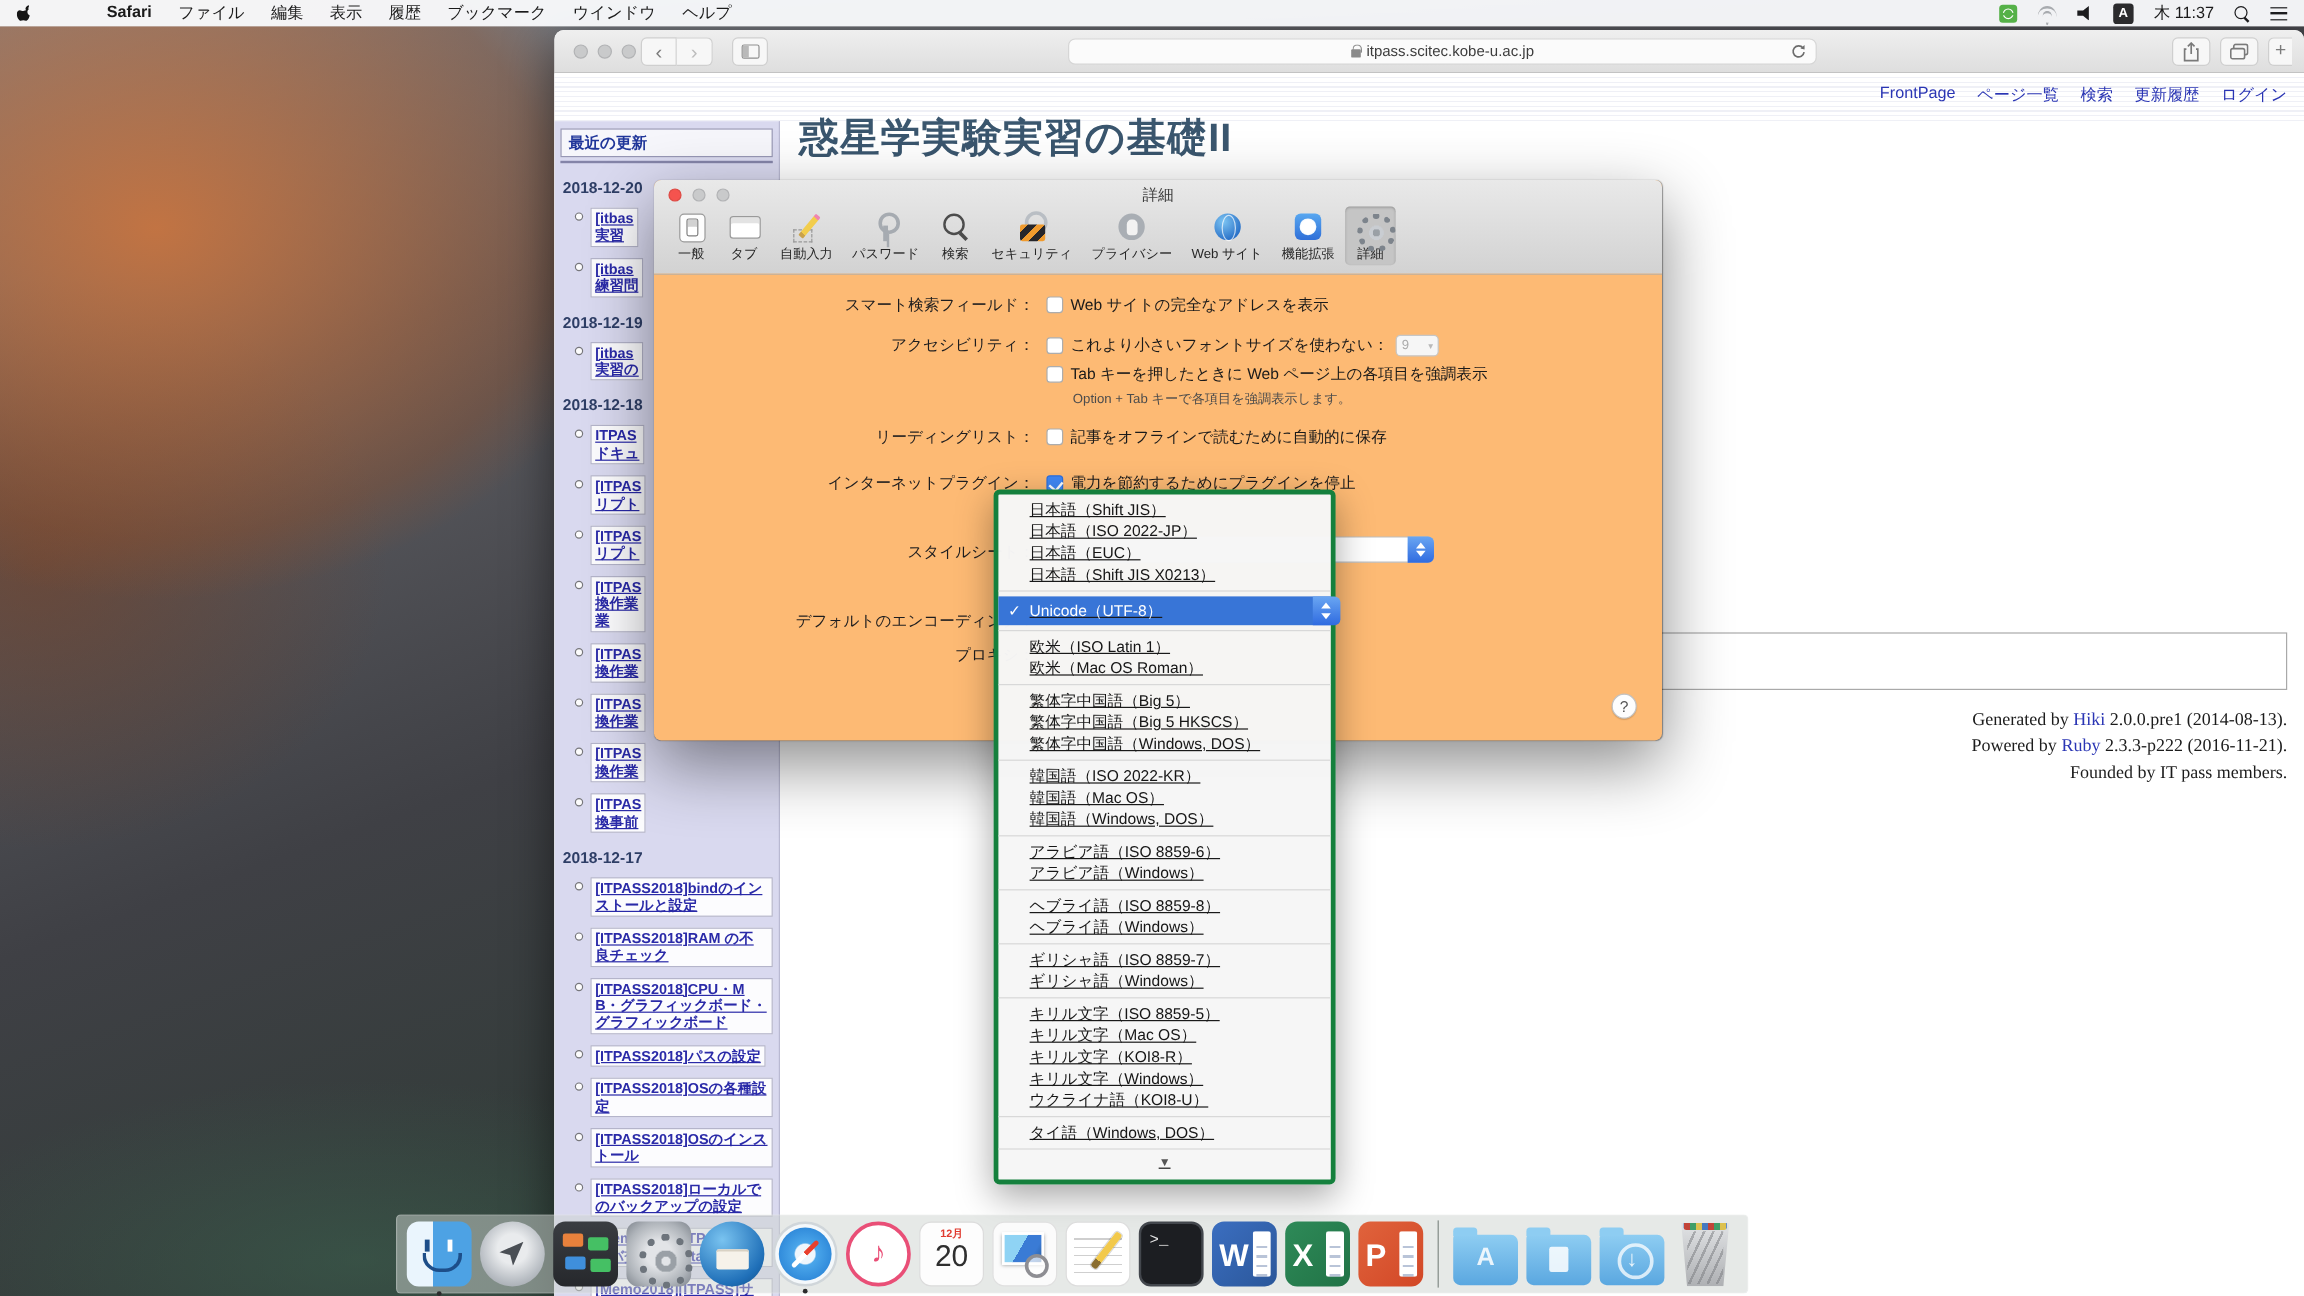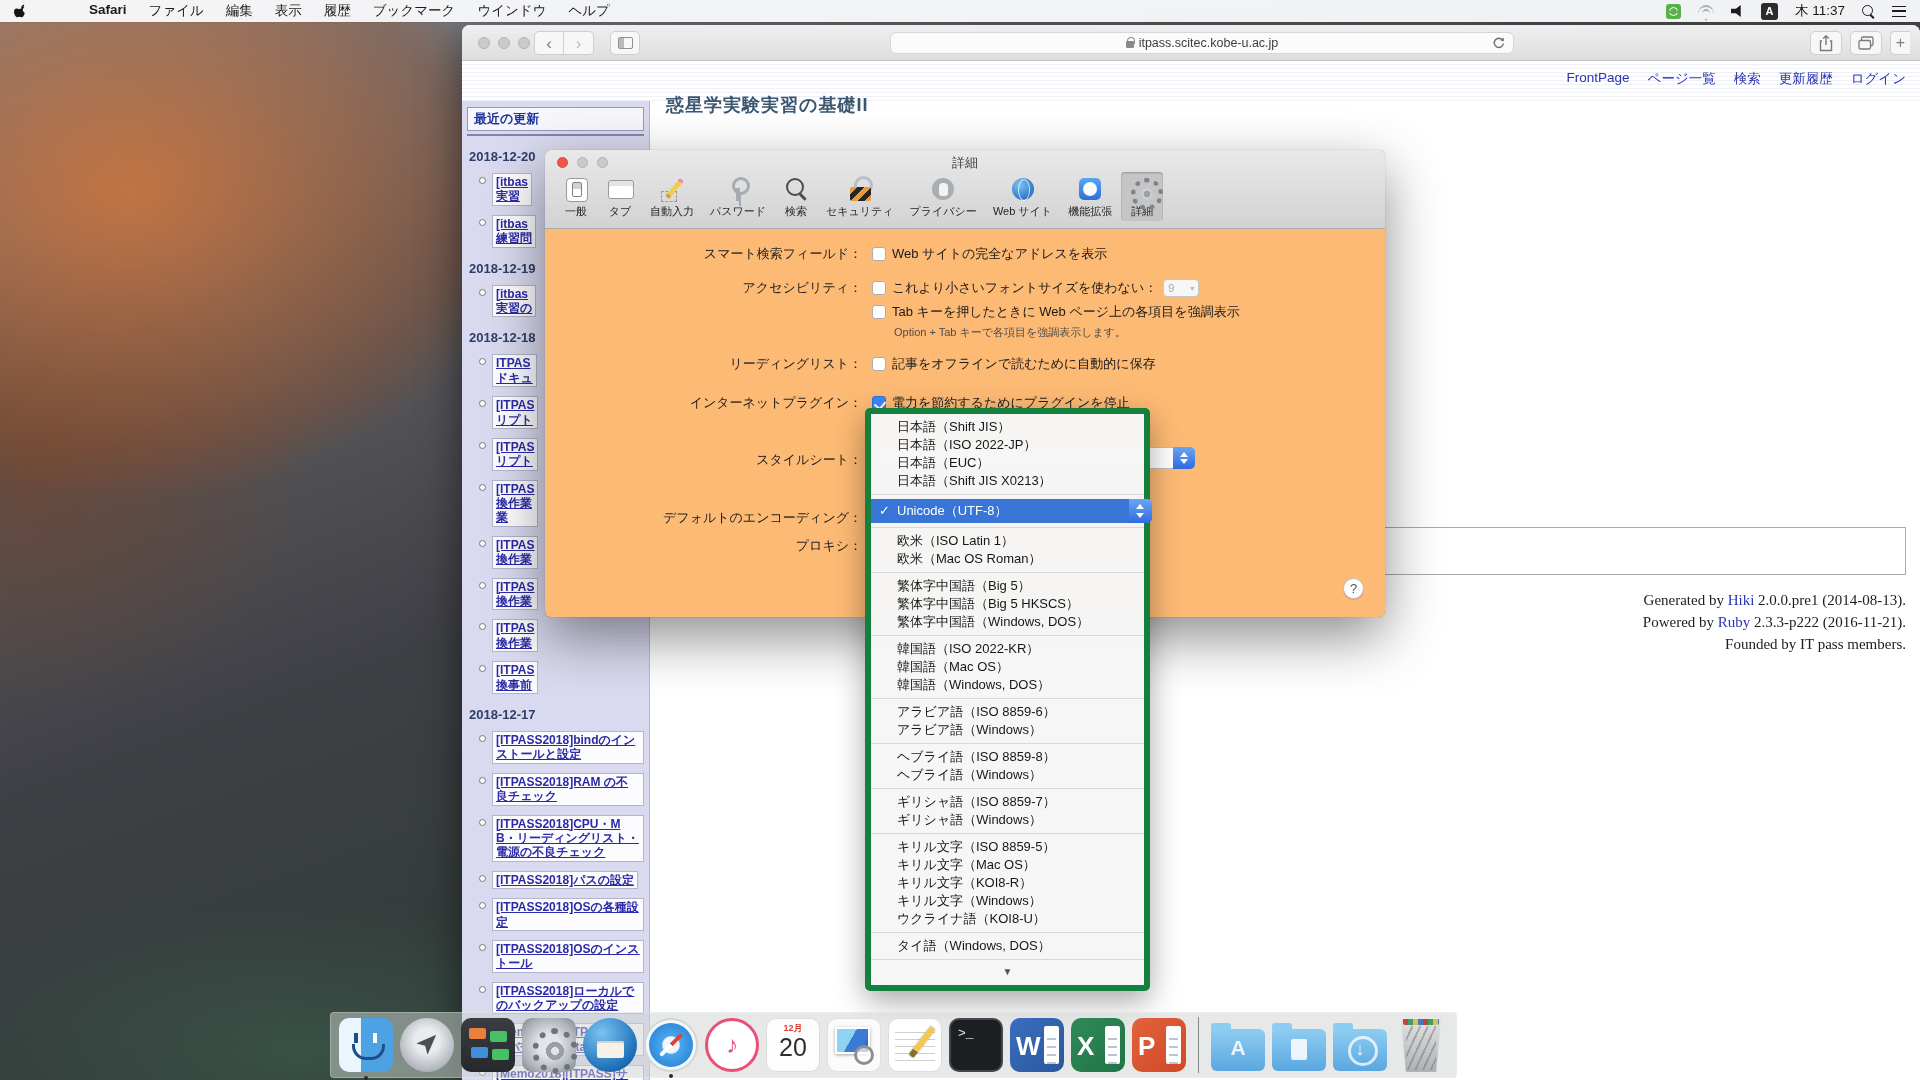--- a/index.html
+++ b/index.html
@@ -63,21 +63,21 @@
   .reload { position:absolute; right:8px; top:4px; }
   .rbtns { position:absolute; right:0; top:6px; display:flex; gap:8px; padding-right:10px; }
   .rbtn { width:32px; height:24px; border:1px solid #cfcfcf; background:#f7f7f7; border-radius:5px; display:flex; align-items:center; justify-content:center; color:#7c7c7c; }
   .plus { width:20px; border-right:none; border-radius:5px 0 0 5px; font-size:16px; }
 
   #bcontent { position:absolute; left:0; top:36px; right:0; bottom:0; background:#fff; overflow:hidden; }
   #pageheader { position:absolute; left:0; top:0; right:0; height:40px;
     background:repeating-linear-gradient(180deg,#ffffff 0 3px, #eff0f6 3px 4px); }
   #navlinks { position:absolute; right:14px; top:9px; display:flex; gap:18px; }
   #navlinks a { color:#2a35b4; text-decoration:none; font-size:13.5px; }
-  .wiki-title { position:absolute; left:204px; top:32px; font-size:18px; font-weight:bold; color:#3a566e; letter-spacing:1px; }
+  .wiki-title { position:absolute; left:204px; top:32px; font-size:33px; font-weight:bold; color:#3a566e; letter-spacing:1px; }
 
   
   #wsidebar { position:absolute; left:0; top:40px; width:188px; bottom:0; background:#d9d9ef; border-right:1px solid #b9b9d2; padding:6px 5px; }
   .sb-title { background:#f6f6fb; border:1px solid #9797b5; color:#20369a; font-weight:bold; font-size:13px; padding:2px 6px; }
   .sb-rule { height:2px; background:#8484a8; margin:3px 0 6px; }
   .sb-row[data-kind="date"] { font-weight:bold; font-size:13px; color:#2e3e66; margin:13px 0 2px 2px; }
   .sb-row[data-kind="item"] { display:flex; gap:6px; margin:9px 0 0 12px; align-items:flex-start; }
   .sb-bullet { width:7px; height:7px; border:1px solid #77777c; border-radius:50%; background:#fdfdfd; margin-top:4px; flex:0 0 auto; }
   .sb-link { background:#fcfcfe; border:1px solid #b4b4ca; color:#2a2aa8; font-weight:bold; font-size:12px;
     line-height:1.2; padding:1px 3px; max-width:152px; white-space:pre-line; word-break:break-all; }
@@ -129,22 +129,22 @@
   .mini-select { width:36px; height:18px; border:1px solid #c6c6c6; border-radius:4px; background:#f6f6f6; color:#ababab;
     font-size:11px; display:flex; align-items:center; justify-content:space-between; padding:0 4px; }
   .mini-select .chev { font-size:8px; color:#b9b9b9; }
   .popup-closed { position:relative; width:323px; height:22px; background:#fff; border:1px solid #bdbdbd; border-radius:5px; }
   .popup-closed .cap { position:absolute; right:-1px; top:-1px; width:22px; height:22px; border-radius:0 5px 5px 0;
     background:linear-gradient(#6aa6f2,#2f6be0); }
   .help-btn { position:absolute; left:798px; top:428px; width:21px; height:21px; border-radius:50%; background:#fdfdfd;
     border:1px solid #c2c2c2; box-shadow:0 1px 1px rgba(0,0,0,.15); text-align:center; line-height:20px; font-size:13px; color:#555; }
 
   
-  #encmenu { position:absolute; left:865px; top:408px; width:285px; z-index:6; background:rgba(246,246,246,.98);
-    border:6px solid #15803d; border-radius:5px; box-shadow:0 10px 30px rgba(0,0,0,.35); padding:4px 0 5px; }
+  #encmenu { position:absolute; left:828px; top:408px; width:285px; z-index:6; background:rgba(246,246,246,.98);
+    border:4px solid #15803d; border-radius:5px; box-shadow:0 10px 30px rgba(0,0,0,.35); padding:4px 0 5px;text-decoration:underline; }
   .enc-row { position:relative; height:18px; line-height:18px; padding-left:26px; font-size:13px; color:#161616; white-space:nowrap; }
   .enc-row .chk { position:absolute; left:8px; width:14px; }
   .enc-row[data-kind="sep"] { height:1px; line-height:0; background:#d8d8d8; margin:4px 0; padding:0; overflow:hidden; }
   .enc-row[data-kind="selected"] { height:24px; line-height:24px; background:#3875d7; color:#fff; }
   .enc-row[data-kind="scroll"] { text-align:center; padding-left:0; font-size:10px; color:#555; height:16px; line-height:16px; }
   .popup-cap { display:none; position:absolute; right:-8px; top:0; width:23px; height:24px; border-radius:0 5px 5px 0;
     background:linear-gradient(#6aa6f2,#2f6be0); }
   .enc-row[data-kind="selected"] .popup-cap { display:block; }
   .arr-up { position:absolute; left:7px; top:5px; width:0; height:0; border-left:4.5px solid transparent; border-right:4.5px solid transparent; border-bottom:5px solid #fff; }
   .arr-dn { position:absolute; left:7px; bottom:5px; width:0; height:0; border-left:4.5px solid transparent; border-right:4.5px solid transparent; border-top:5px solid #fff; }
@@ -393,21 +393,21 @@
             <a href="#" class="sb-link">[ITPASS2018]bindのインストールと設定</a>
           </div>
             <div class="sb-row" data-kind="item">
 
             <span class="sb-bullet"></span>
             <a href="#" class="sb-link">[ITPASS2018]RAM の不良チェック</a>
           </div>
             <div class="sb-row" data-kind="item">
 
             <span class="sb-bullet"></span>
-            <a href="#" class="sb-link">[ITPASS2018]CPU・MB・リーディングリスト・電源の不良チェック</a>
+            <a href="#" class="sb-link">[ITPASS2018]CPU・MB・グラフィックボード・グラフィックボード</a>
           </div>
             <div class="sb-row" data-kind="item">
 
             <span class="sb-bullet"></span>
             <a href="#" class="sb-link">[ITPASS2018]パスの設定</a>
           </div>
             <div class="sb-row" data-kind="item">
 
             <span class="sb-bullet"></span>
             <a href="#" class="sb-link">[ITPASS2018]OSの各種設定</a>

